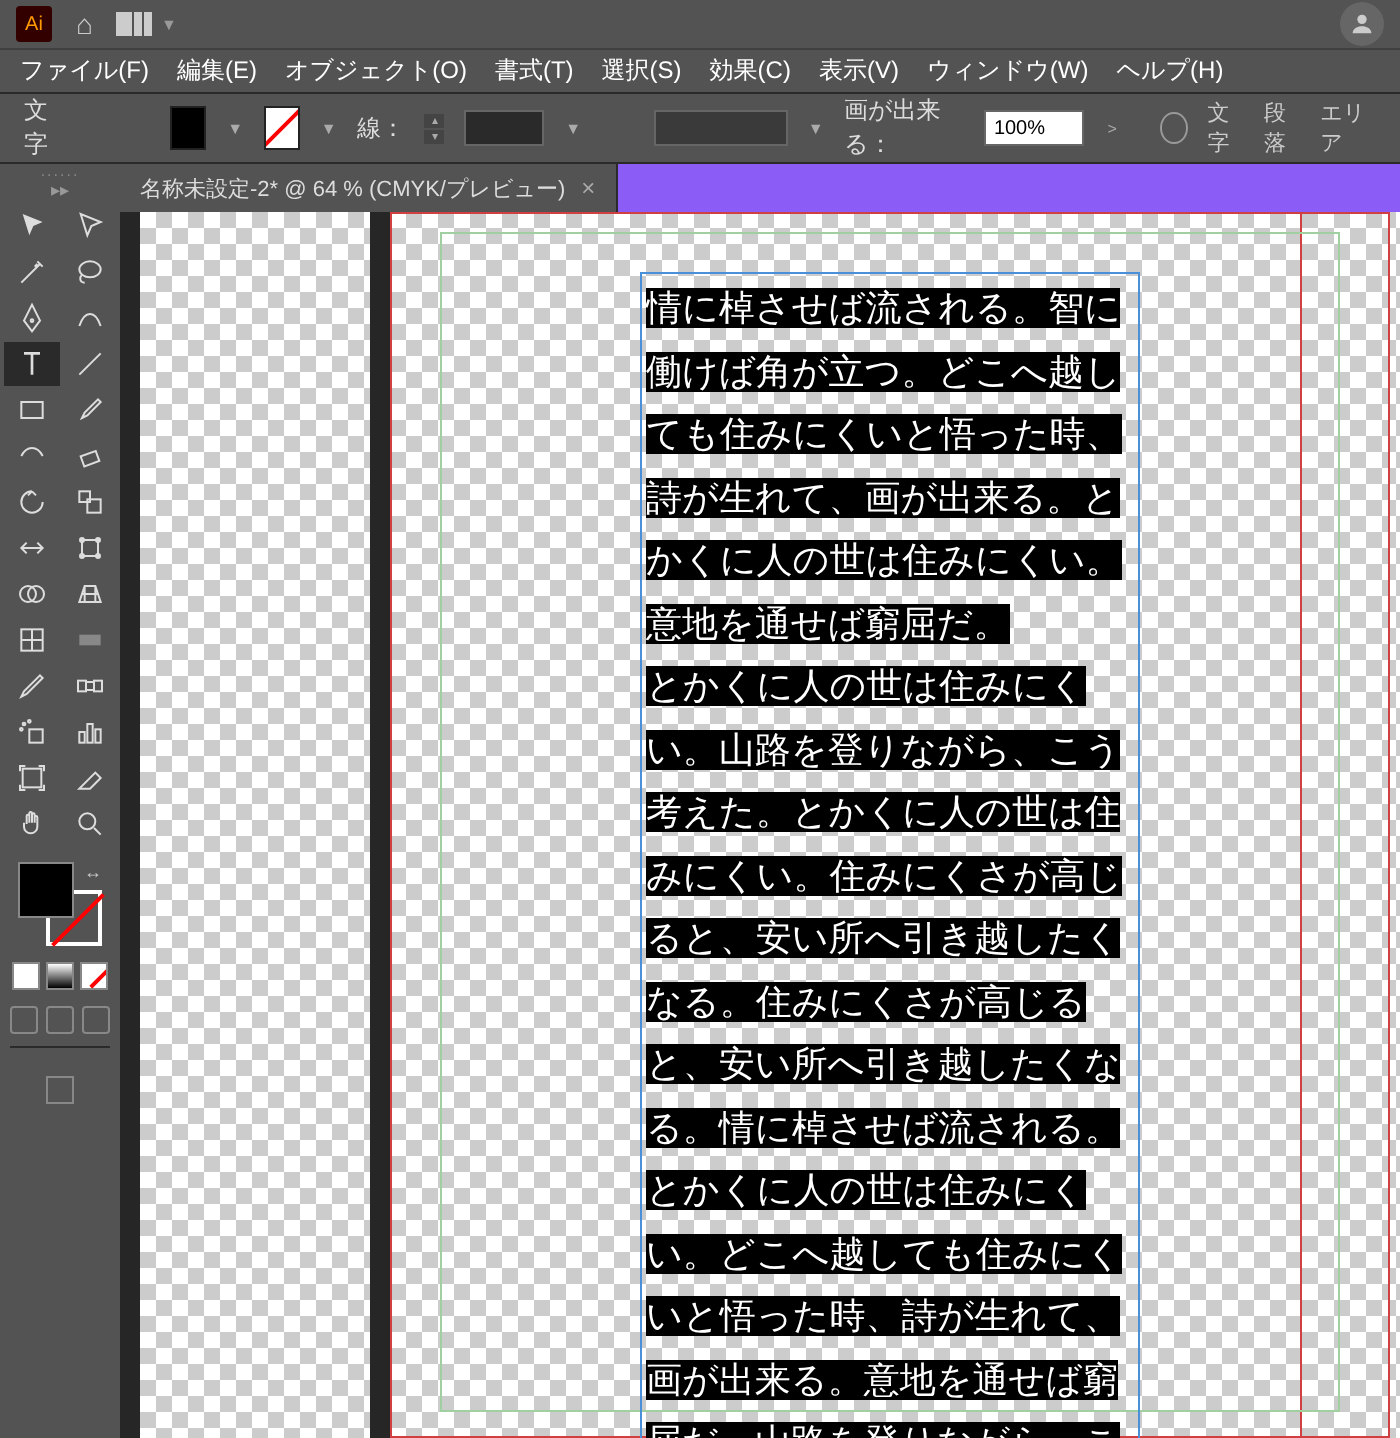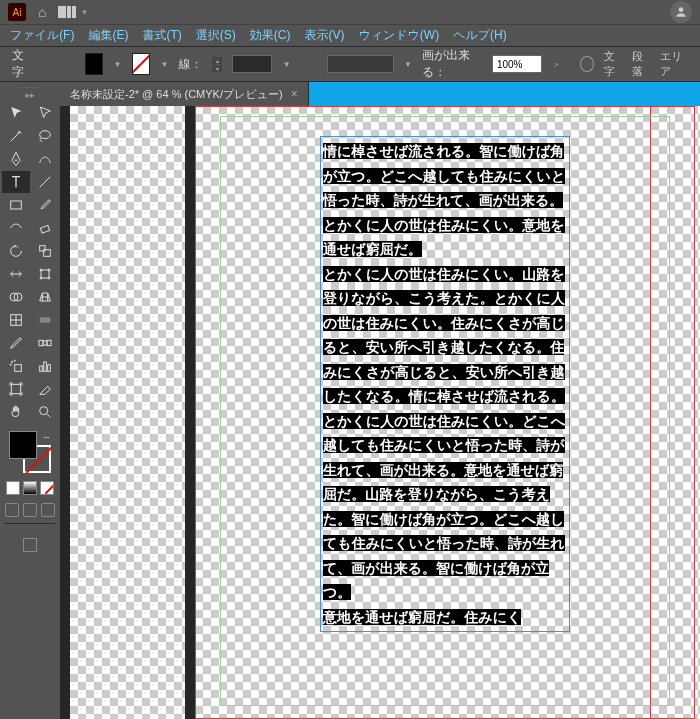--- a/index.html
+++ b/index.html
@@ -7,21 +7,21 @@
 .titlebar{height:24px;background:#535353;display:flex;align-items:center;padding:0 8px;gap:12px}
 .ai-logo{width:18px;height:18px;background:#330000;color:#ff9a00;font-weight:normal;font-size:10px;display:flex;align-items:center;justify-content:center;border-radius:2px}
 .home-ic{color:#ccc;font-size:14px}
 .layout-ic{display:flex;gap:1px}
 .layout-ic span{width:4px;height:12px;background:#ccc}
 .layout-ic span:first-child{width:8px}
 .dd-arrow{color:#999;font-size:8px;margin-left:-8px}
 .titlebar-sp{flex:1}
 .user-ic{width:22px;height:22px;border-radius:50%;background:#666;display:flex;align-items:center;justify-content:center}
 .menubar{height:22px;background:#535353;display:flex;align-items:center;padding:0 4px;gap:2px;border-top:1px solid #404040}
-.menu-item{padding:2px 6px;color:#7dd3fc;font-size:12px;cursor:pointer}
+.menu-item{padding:2px 6px;color:#ffffff;font-size:12px;cursor:pointer}
 .ctrlbar{height:36px;background:#535353;display:flex;align-items:center;padding:0 12px;gap:10px;border-top:1px solid #2a2a2a;border-bottom:1px solid #2a2a2a}
 .ctrl-label{color:#ddd;font-size:12px}
 .swatch{width:22px;height:22px;border:1px solid #222;display:flex;align-items:center;justify-content:center}
 .sw-black{background:#000}
 .sw-none{background:#fff;position:relative;overflow:hidden}
 .sw-none::after{content:"";position:absolute;width:30px;height:2px;background:red;transform:rotate(-45deg)}
 .dd{width:10px;height:18px;display:flex;align-items:center;justify-content:center;color:#aaa;font-size:8px}
 .stroke-w{width:40px;height:18px;background:#2a2a2a;border:1px solid #666;color:#ccc;padding:0 4px;font-size:10px}
 .spinner{display:flex;flex-direction:column;gap:1px}
 .spinner span{width:10px;height:7px;background:#444;font-size:6px;display:flex;align-items:center;justify-content:center;color:#aaa}
@@ -44,40 +44,40 @@
 .fs-stroke{position:absolute;bottom:0;right:0;width:28px;height:28px;background:#535353;border:2px solid #fff}
 .fs-stroke::after{content:"";position:absolute;width:36px;height:2px;background:red;transform:rotate(-45deg);top:12px;left:-4px}
 .fs-swap{position:absolute;top:0;right:0;font-size:9px;color:#ccc}
 .mini-sw{display:flex;gap:3px;margin-top:8px}
 .mini-sw .m{width:14px;height:14px;border:1px solid #888}
 .bot-ic{display:flex;gap:4px;margin-top:8px}
 .bot-ic span{width:14px;height:14px;border:1px solid #888;border-radius:2px}
 .easel{width:14px;height:14px;border:1px solid #888;margin-top:8px}
 .sep{width:50px;height:1px;background:#2a2a2a;margin:6px 0}
 .docarea{flex:1;display:flex;flex-direction:column;background:#262626}
-.tabbar{height:24px;background:#0ea5e9;display:flex;align-items:center}
+.tabbar{height:24px;background:#8b5cf6;display:flex;align-items:center}
 .doctab{height:24px;background:#535353;padding:0 10px;display:flex;align-items:center;gap:8px;font-size:11px;color:#ddd;border-right:1px solid #2a2a2a}
 .tab-x{color:#aaa;font-size:12px;cursor:pointer}
 .canvas{flex:1;position:relative;overflow:hidden;background:#262626}
 .checker{position:absolute;background-image:
  linear-gradient(45deg,#ccc 25%,transparent 25%),
  linear-gradient(-45deg,#ccc 25%,transparent 25%),
  linear-gradient(45deg,transparent 75%,#ccc 75%),
  linear-gradient(-45deg,transparent 75%,#ccc 75%);
  background-size:16px 16px;
  background-position:0 0,0 8px,8px -8px,-8px 0;
  background-color:#fff}
 .pg-left{top:0;left:10px;width:115px;height:613px}
 .pg-right{top:0;right:0;width:50px;height:613px}
 .pg-main{top:0;left:135px;width:500px;height:613px}
 .artb{position:absolute;top:0;left:135px;width:500px;height:613px;border:1px solid #d04040;pointer-events:none}
 .artb-r{position:absolute;top:0;right:0;width:50px;height:613px;border-left:1px solid #d04040;pointer-events:none}
 .margin{position:absolute;top:10px;left:160px;width:450px;height:590px;border:1px solid #a0d0a0;pointer-events:none}
 .textframe{position:absolute;top:30px;left:260px;width:250px;border:1px solid #4a90d9;padding:2px}
-.textframe p{font-size:14px;line-height:1.75;color:#fff;font-weight:bold;word-break:break-all}
+.textframe p{font-size:18px;line-height:1.75;color:#fff;font-weight:normal;word-break:break-all}
 .hl{background:#000;color:#fff}
 </style>
 </head>
 <body>
 
 <div class="titlebar">
  <div class="ai-logo">Ai</div>
  <span class="home-ic">⌂</span>
  <div class="layout-ic">
       <span></span>
@@ -90,20 +90,21 @@
       <svg width="14" height="14" viewBox="0 0 24 24" fill="#ccc">
         <circle cx="12" cy="8" r="4"></circle>
         <path d="M4 20c0-4 4-6 8-6s8 2 8 6"></path>
       </svg>
     </div>
 </div>
 
 <div class="menubar">
  <span class="menu-item">ファイル(F)</span>
  <span class="menu-item">編集(E)</span>
+ <span class="menu-item">オブジェクト(O)</span>
  <span class="menu-item">書式(T)</span>
  <span class="menu-item">選択(S)</span>
  <span class="menu-item">効果(C)</span>
  <span class="menu-item">表示(V)</span>
  <span class="menu-item">ウィンドウ(W)</span>
  <span class="menu-item">ヘルプ(H)</span>
 </div>
 
 <div class="ctrlbar">
  <span class="ctrl-label">文字</span>

